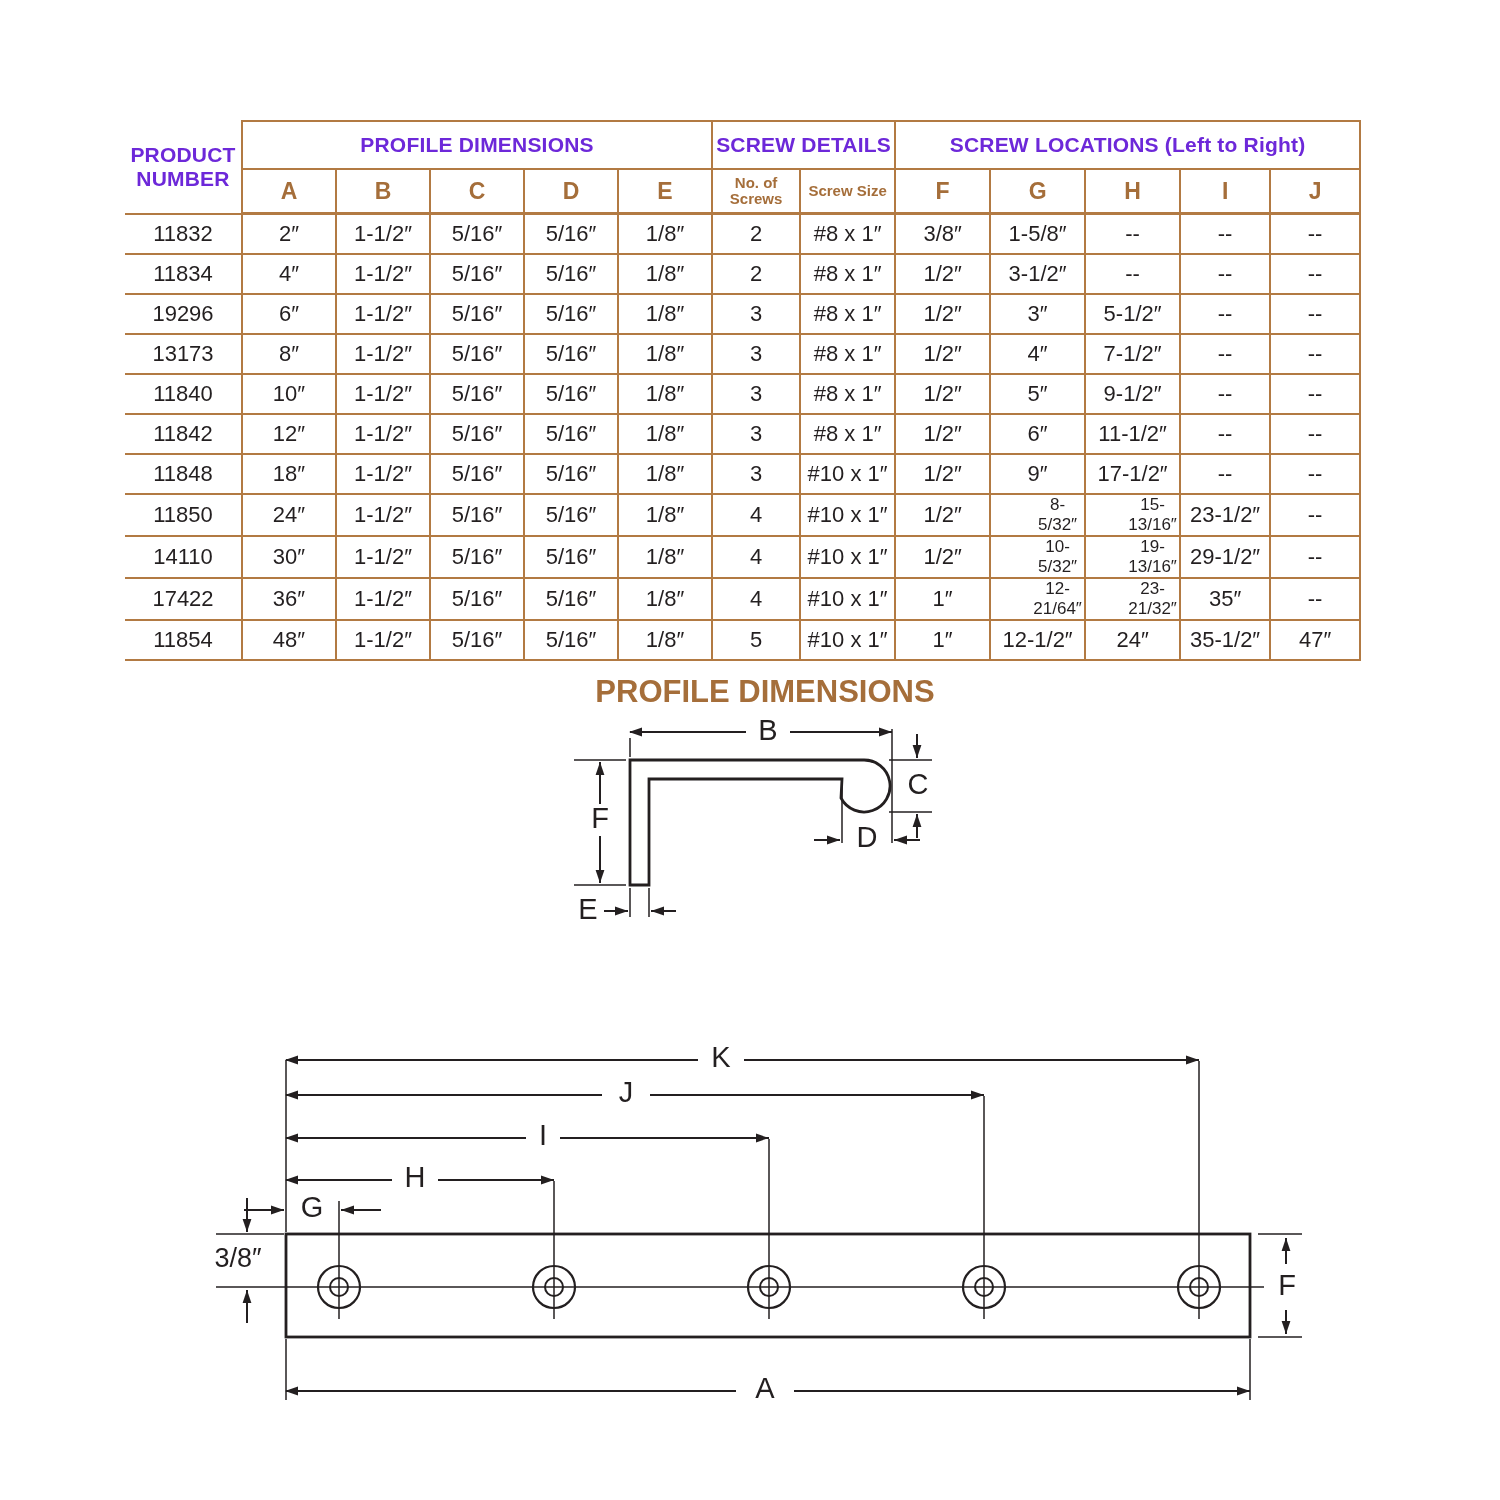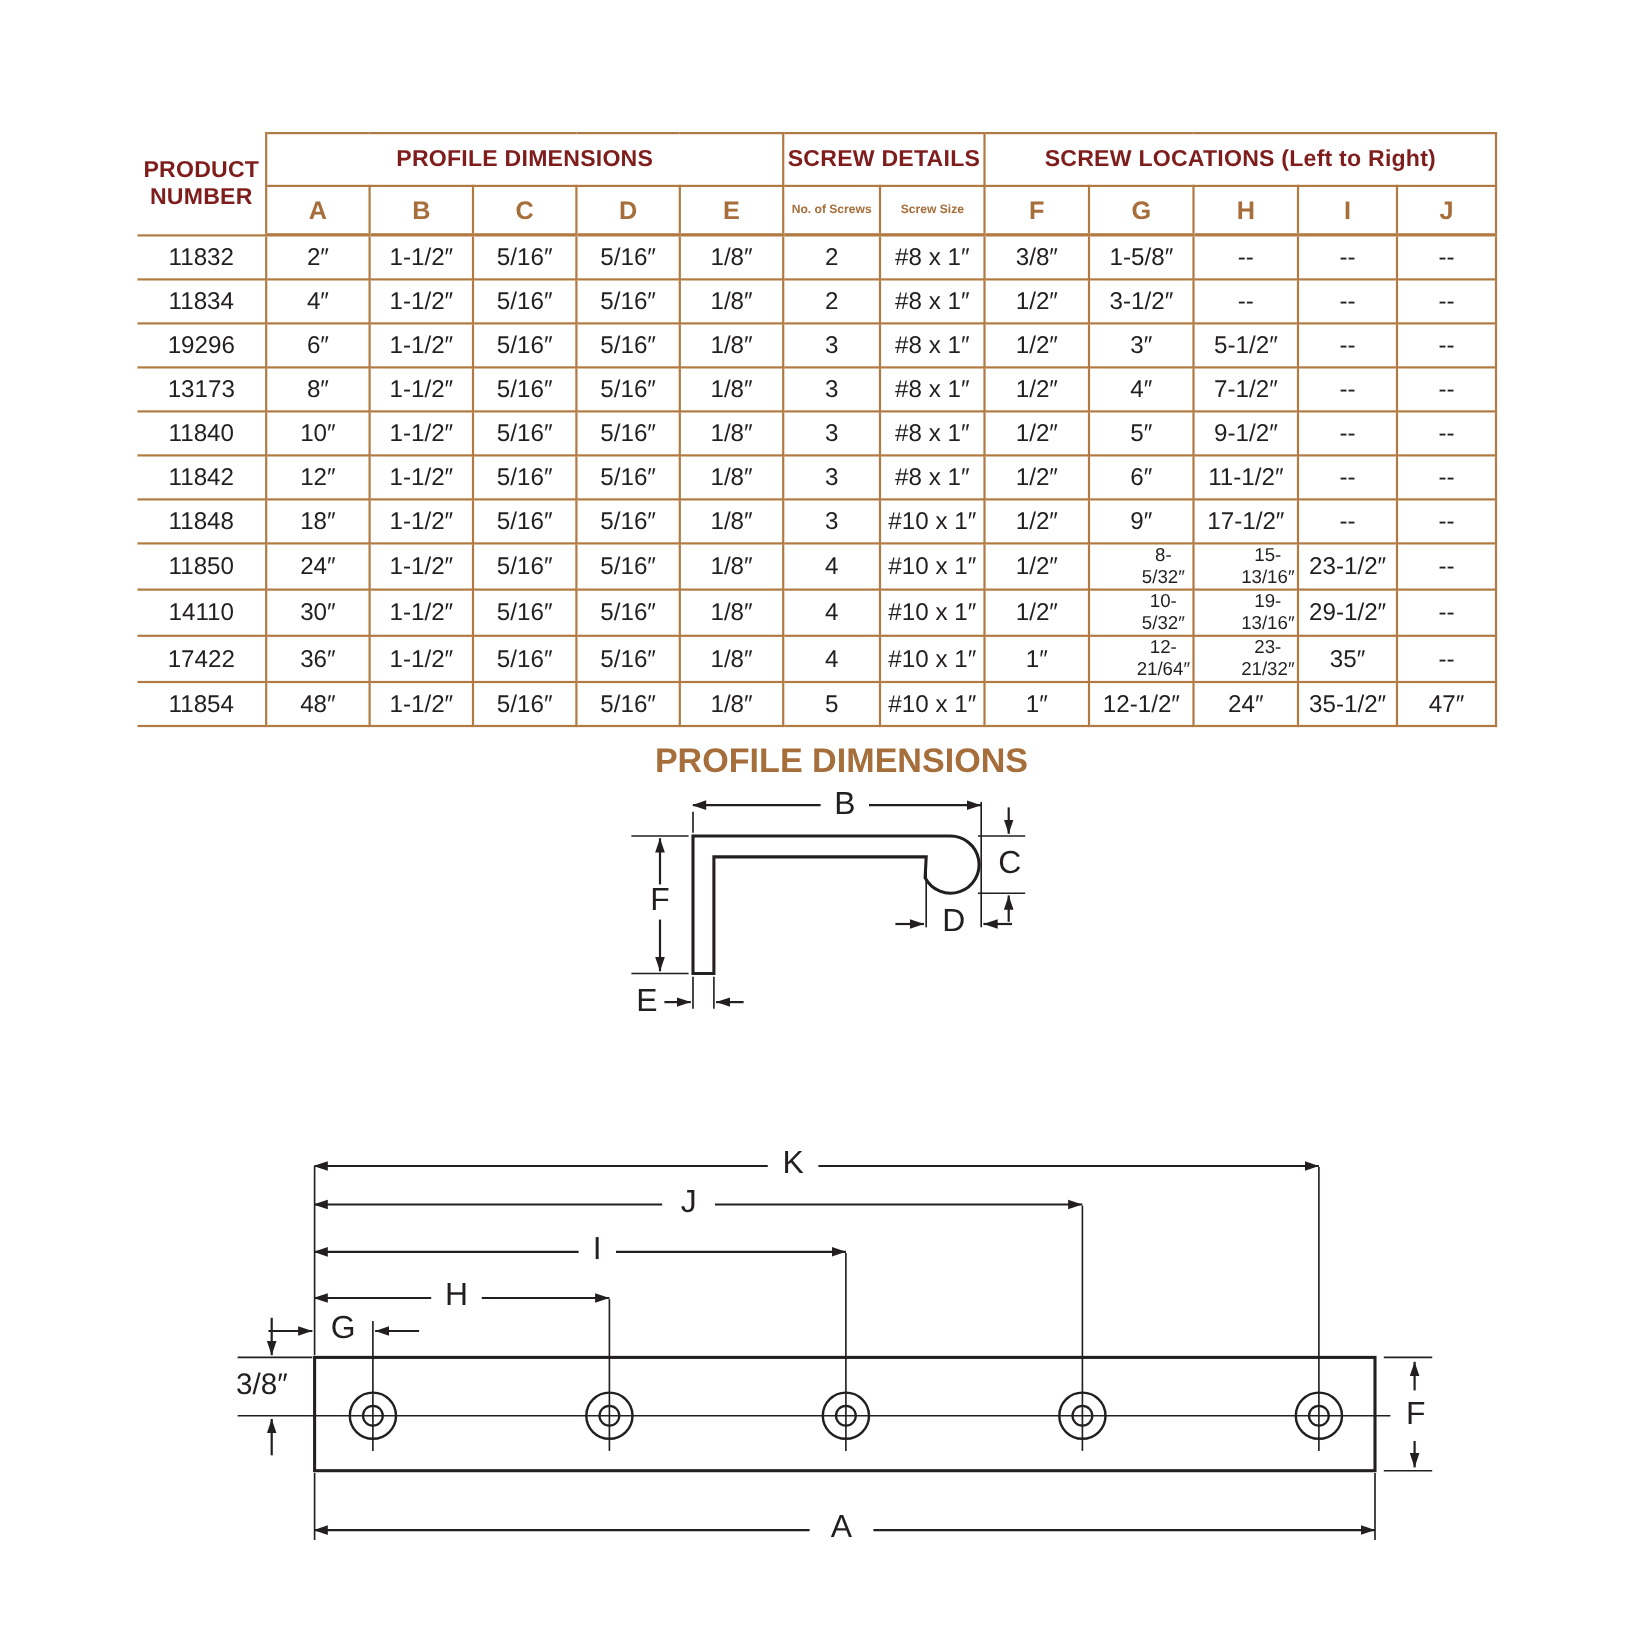--- a/index.html
+++ b/index.html
@@ -4,26 +4,26 @@
 <style>
   html,body { margin:0; padding:0; background:#ffffff; }
   body { width:1500px; height:1500px; position:relative; font-family:"Liberation Sans", sans-serif; }
   .stage { position:absolute; left:0; top:0; width:1500px; height:1500px; background:#fff; }
 
   
   table.spec { position:absolute; left:125px; top:120px; width:1235px;
                border-collapse:collapse; table-layout:fixed; }
   table.spec th, table.spec td { border:2px solid #b27a43; text-align:center;
                vertical-align:middle; padding:0; overflow:hidden; }
-  tr.grp th { height:46px; font-size:21px; font-weight:bold; color:#7f1d1d; letter-spacing:0.2px; }
+  tr.grp th { height:46px; font-size:21px; font-weight:bold; color:#6d28d9; letter-spacing:0.2px; }
   th.pnh   { border-top:none !important; border-left:none !important;
              font-size:21px; font-weight:bold; color:#a56e3a; line-height:1.15; }
   tr.cols th { height:42px; border-bottom:3px solid #b27a43; color:#a56e3a; }
   th.colL  { font-size:23px; font-weight:bold; }
-  th.colS  { font-size:11px; font-weight:bold; line-height:1.1; }
+  th.colS  { font-size:15px; font-weight:bold; line-height:1.1; }
   tbody td { height:38px; font-size:22px; color:#231f20; }
   tbody td.pn { font-weight:normal; border-left:none !important; }
   tbody td.sm { font-size:17px;padding-left:40px; }
 
   
   .dtitle { position:absolute; text-align:center; font-weight:bold; color:#a56e3a;
             font-size:31px; white-space:nowrap; }
   #profile-title { left:450px; top:674px; width:630px; }
   #screw-title   { left:160px; top:1022px; width:1180px; }
 

